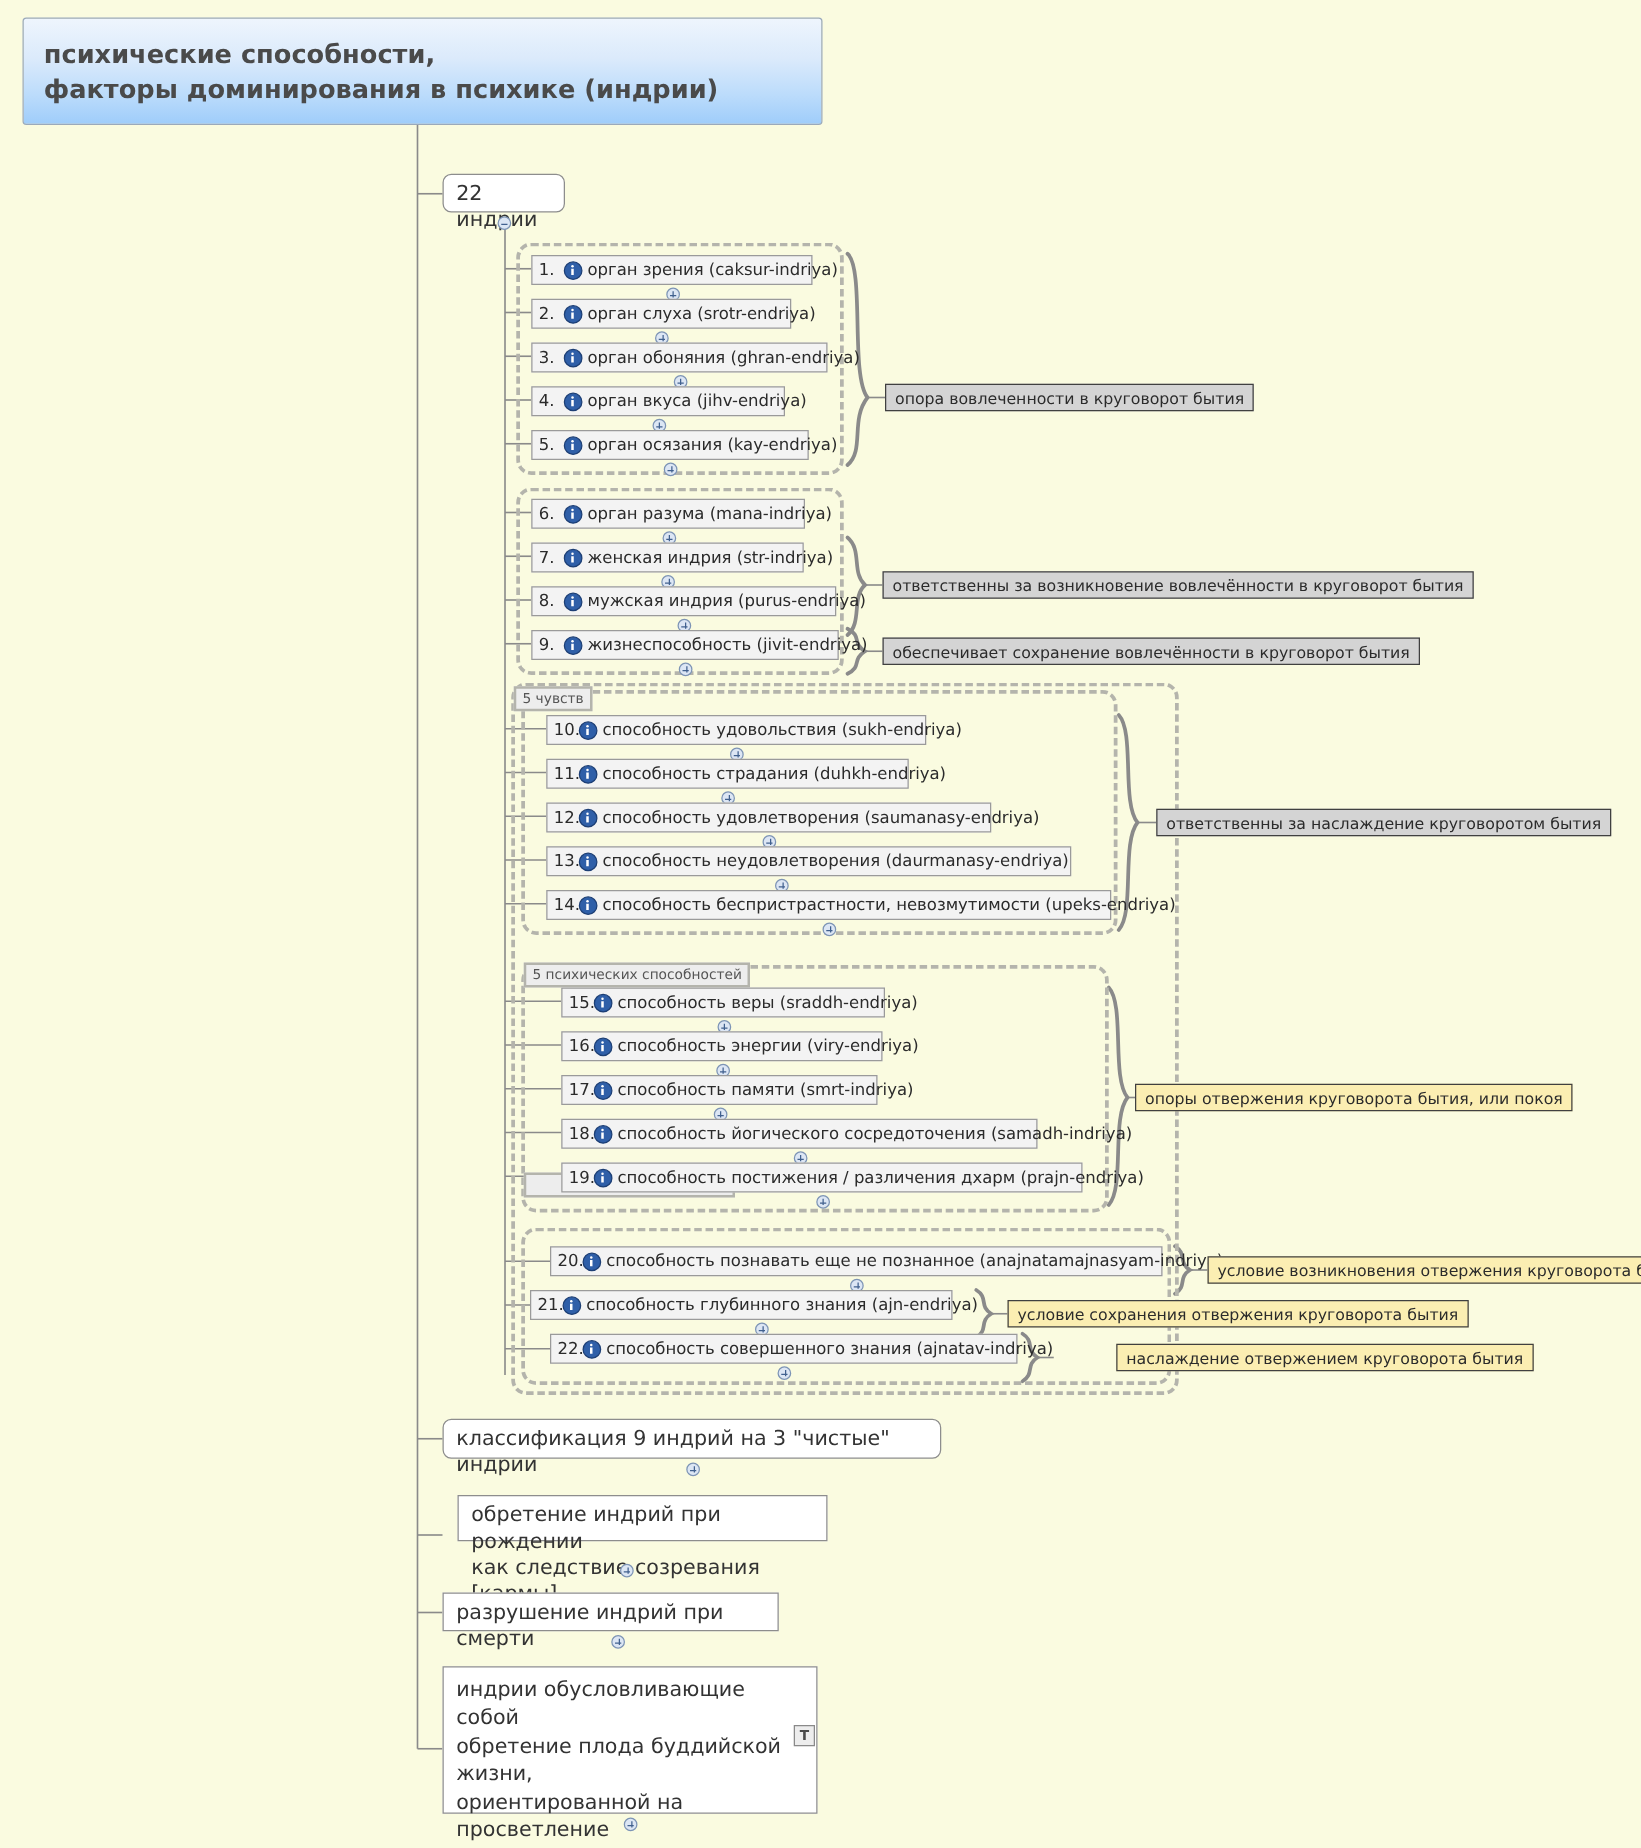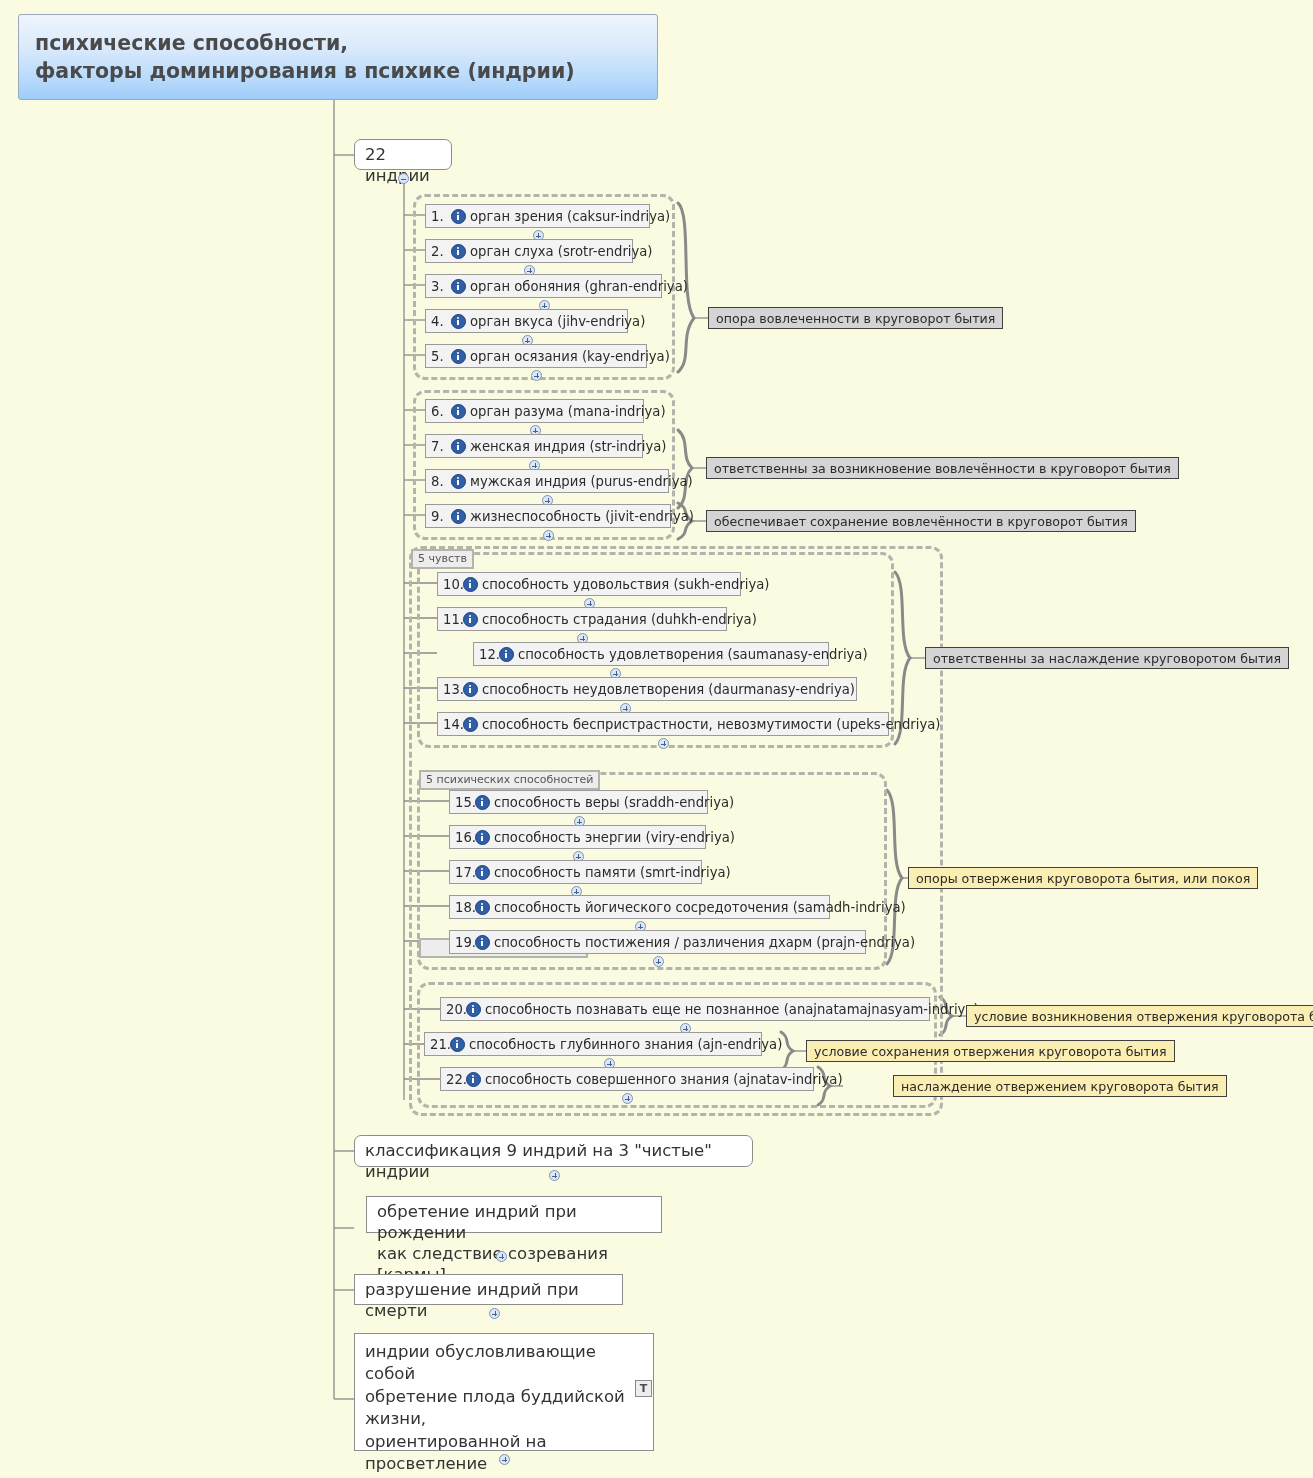--- a/index.html
+++ b/index.html
@@ -265,21 +265,21 @@
         <span class="info-icon"></span>
         <span class="txt">способность удовольствия (sukh-endriya)</span>
       </div>
       <div class="handle plus" style="left: 584px; top: 598px;"></div>
       <div class="leaf" style="left: 437px; top: 607px; width: 290px;">
         <span class="num">11.</span>
         <span class="info-icon"></span>
         <span class="txt">способность страдания (duhkh-endriya)</span>
       </div>
       <div class="handle plus" style="left: 577px; top: 633px;"></div>
-      <div class="leaf" style="left: 437px; top: 642px; width: 356px; margin-left: 36px;">
+      <div class="leaf" style="left: 437px; top: 642px; width: 356px;">
         <span class="num">12.</span>
         <span class="info-icon"></span>
         <span class="txt">способность удовлетворения (saumanasy-endriya)</span>
       </div>
       <div class="handle plus" style="left: 610px; top: 668px;"></div>
       <div class="leaf" style="left: 437px; top: 677px; width: 420px;">
         <span class="num">13.</span>
         <span class="info-icon"></span>
         <span class="txt">способность неудовлетворения (daurmanasy-endriya)</span>
       </div>

